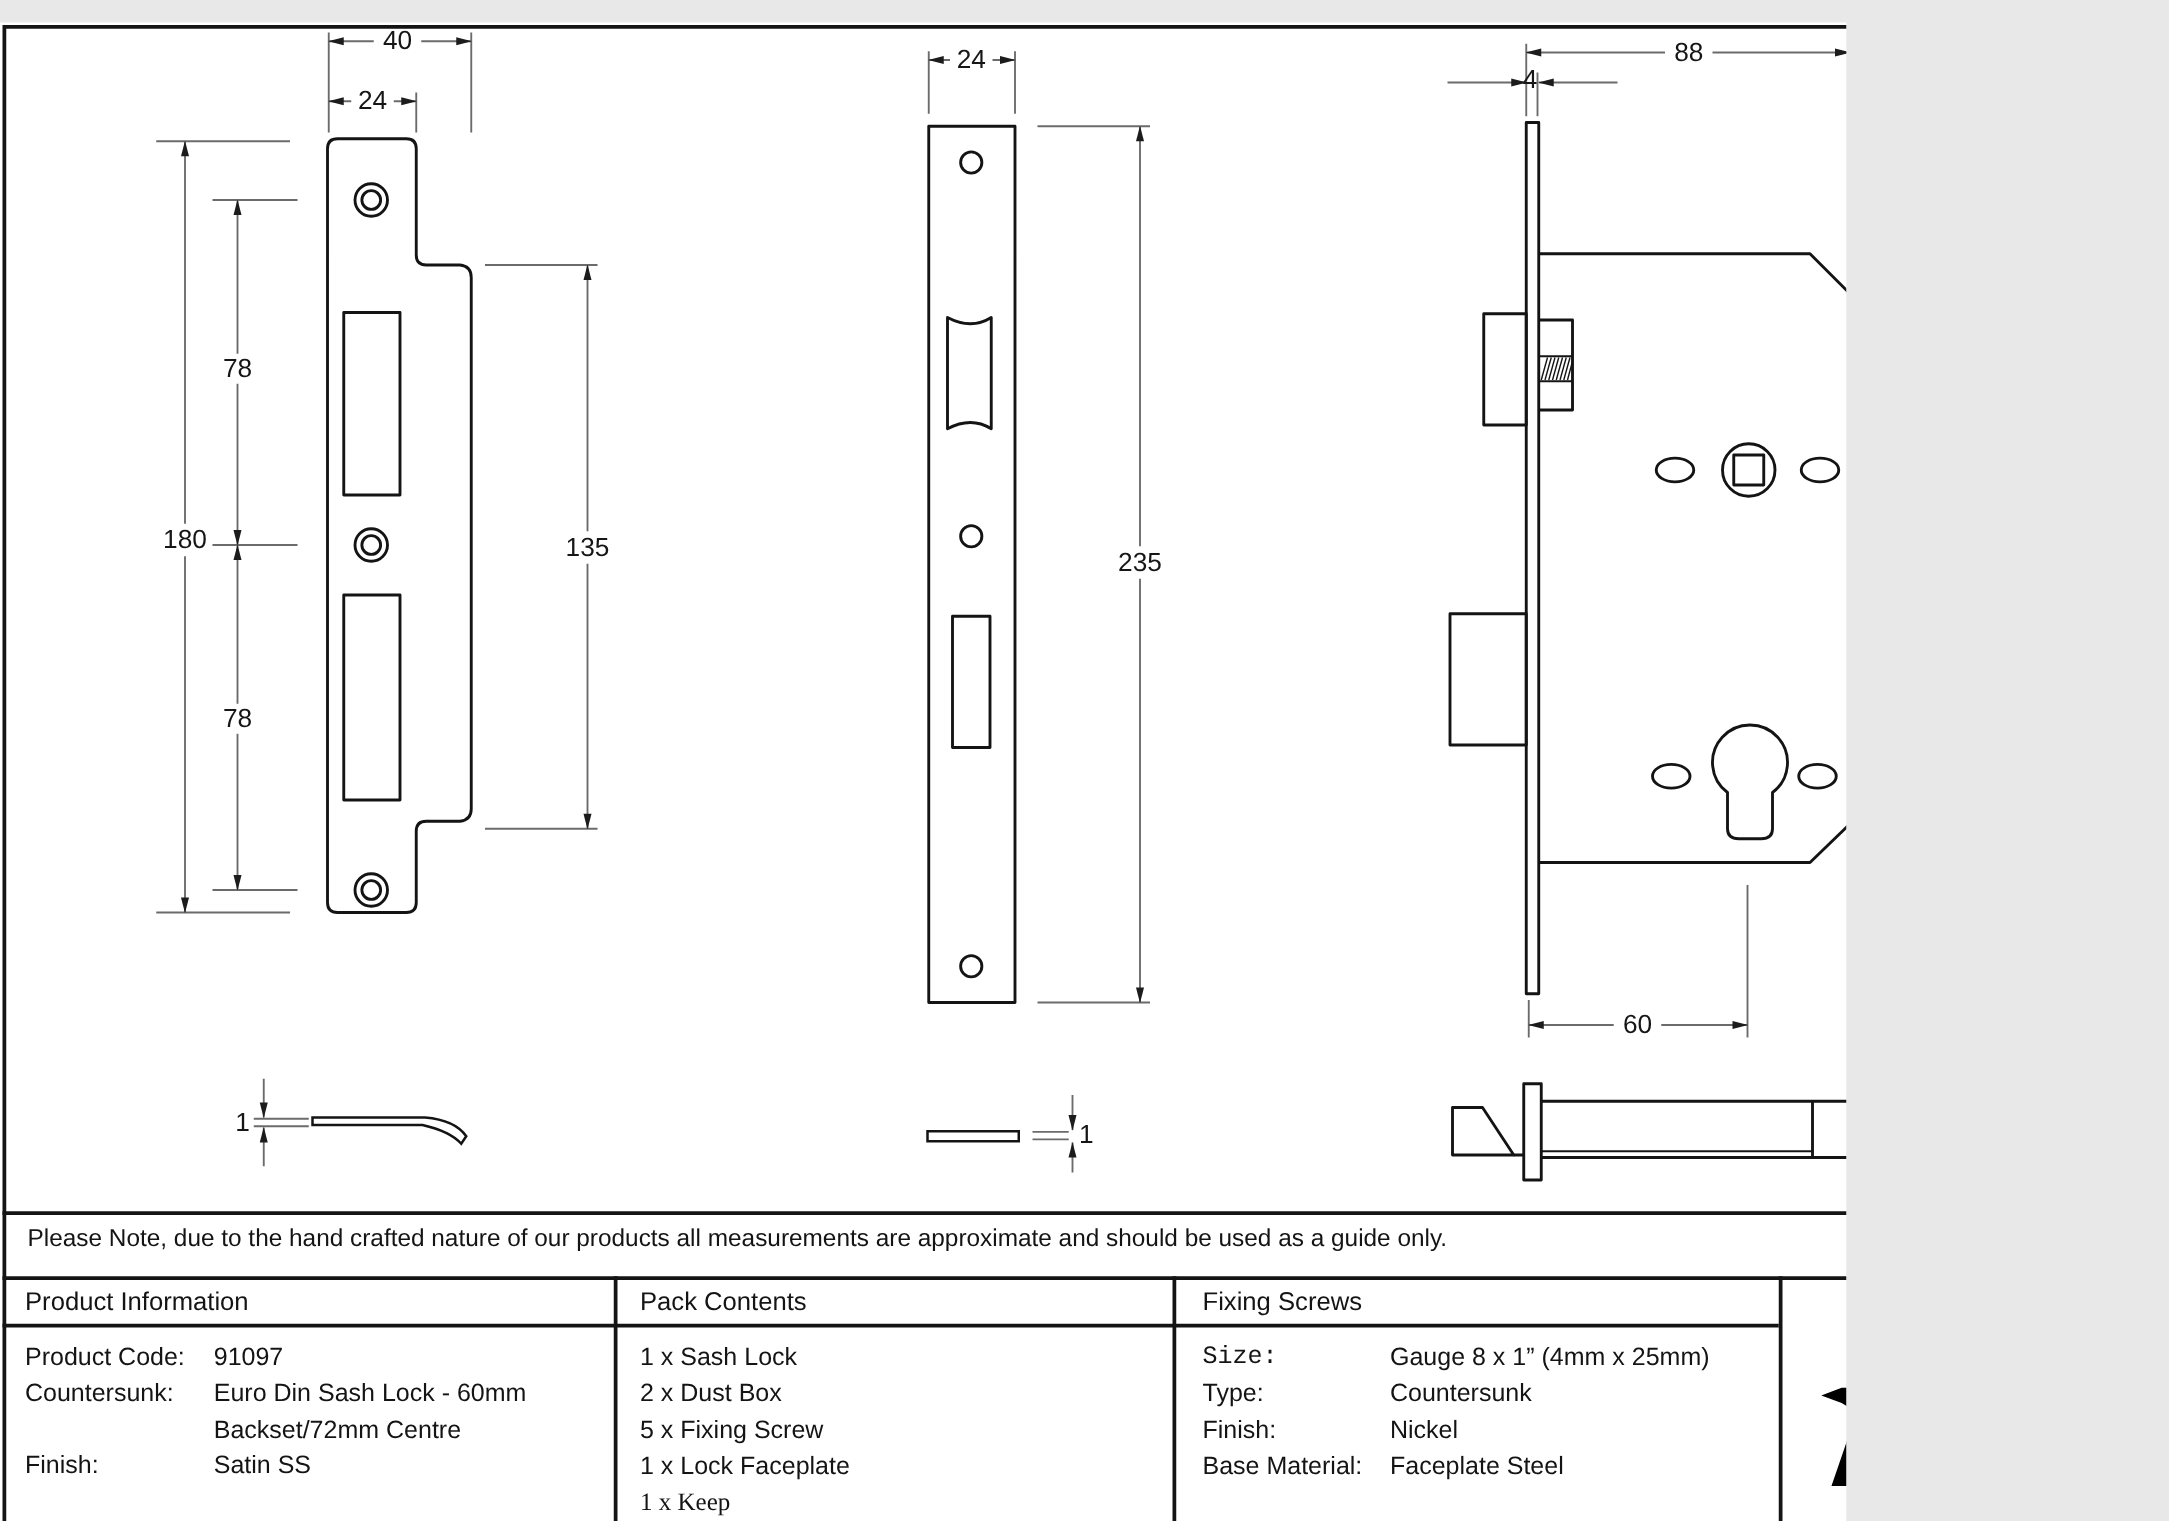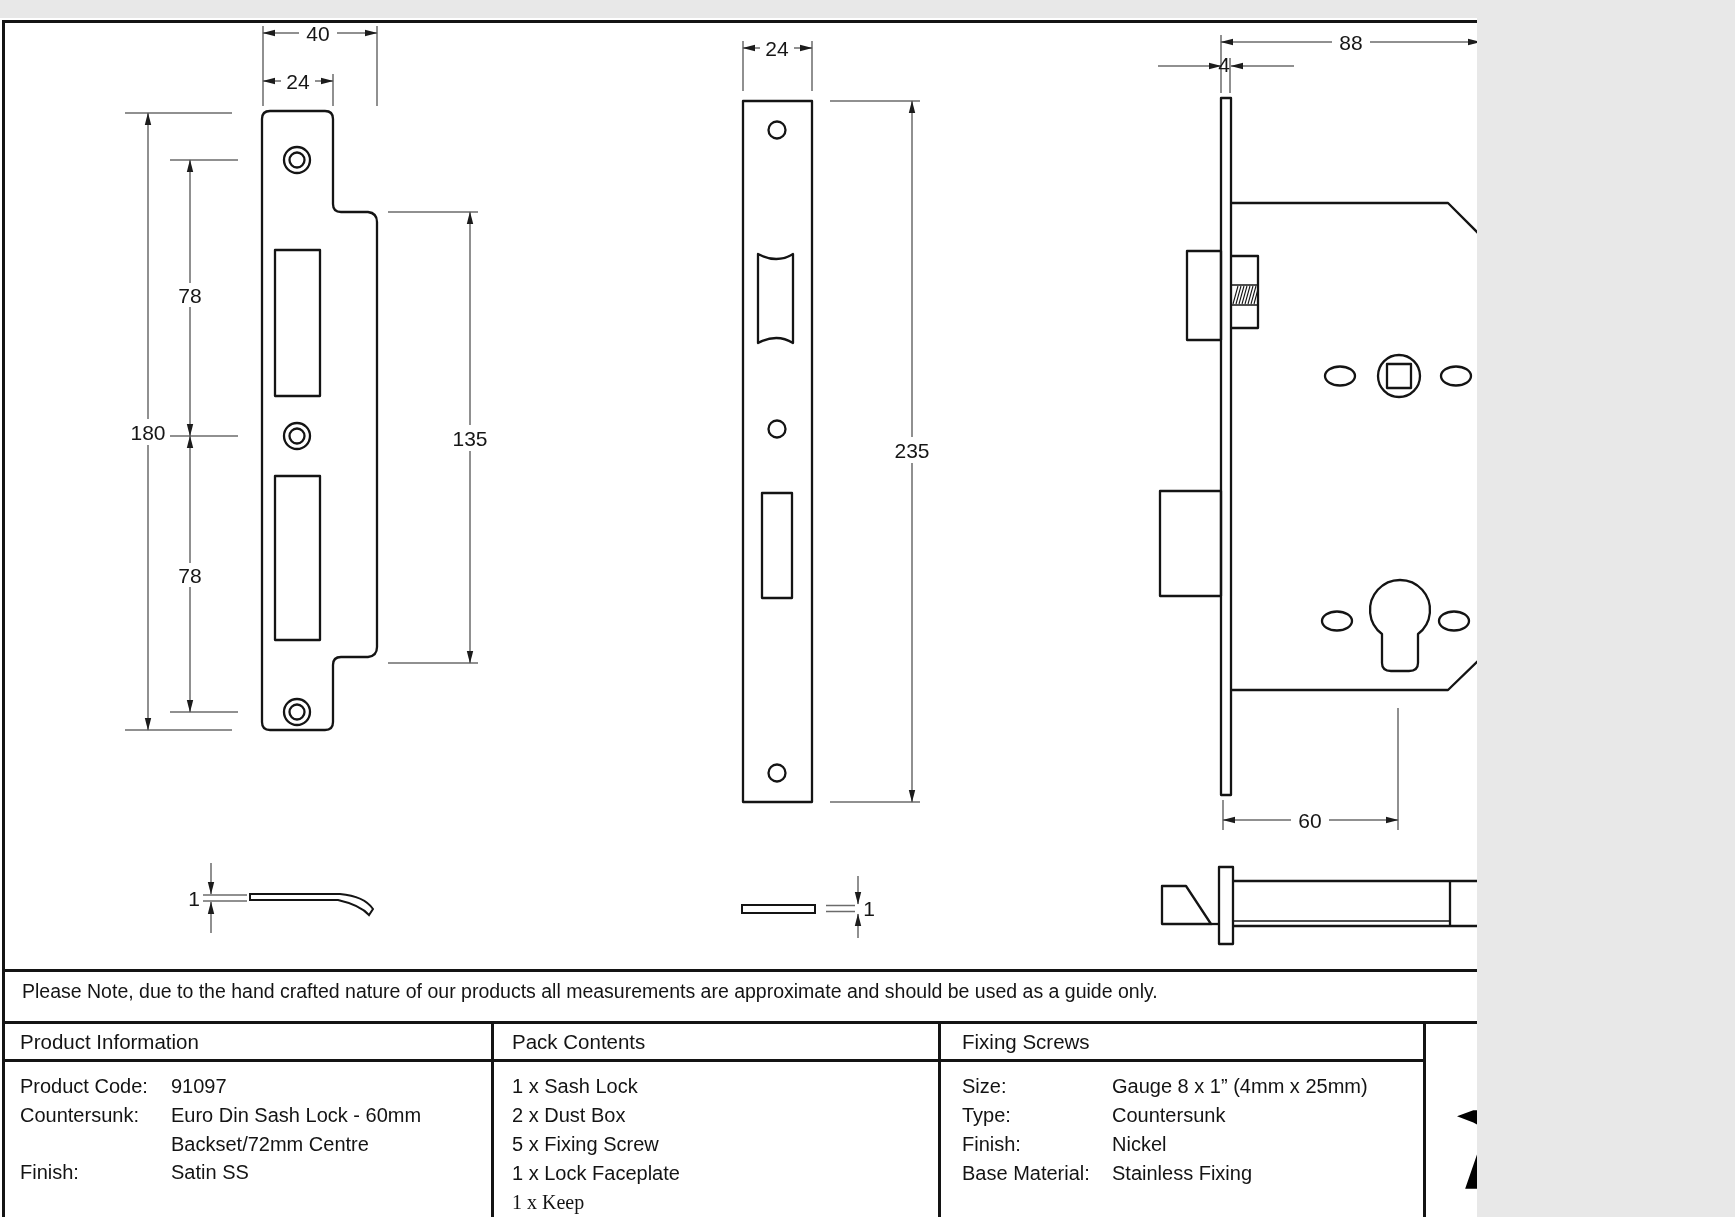--- a/index.html
+++ b/index.html
@@ -223,28 +223,28 @@
   <div class="txt" style="left:171px; top:1140px;">Satin SS</div>
 
   <div class="th" style="left:512px; top:1008px;">Pack Contents</div>
   <div class="txt" style="left:512px; top:1054px;">1 x Sash Lock</div>
   <div class="txt" style="left:512px; top:1083px;">2 x Dust Box</div>
   <div class="txt" style="left:512px; top:1112px;">5 x Fixing Screw</div>
   <div class="txt" style="left:512px; top:1141px;">1 x Lock Faceplate</div>
   <div class="txt" style="left:512px; top:1170px;font-family:Liberation Serif, serif;">1 x Keep</div>
 
   <div class="th" style="left:962px; top:1008px;">Fixing Screws</div>
-  <div class="txt" style="left:962px;  top:1054px;">Size:</div>
+  <div class="txt" style="left:962px;  top:1054px;font-family:Liberation Mono, monospace;">Size:</div>
   <div class="txt" style="left:1112px; top:1054px;">Gauge 8 x 1” (4mm x 25mm)</div>
   <div class="txt" style="left:962px;  top:1083px;">Type:</div>
   <div class="txt" style="left:1112px; top:1083px;">Countersunk</div>
   <div class="txt" style="left:962px;  top:1112px;">Finish:</div>
   <div class="txt" style="left:1112px; top:1112px;text-align:right;">Nickel</div>
   <div class="txt" style="left:962px;  top:1141px;">Base Material:</div>
-  <div class="txt" style="left:1112px; top:1141px;">Stainless Fixing</div>
+  <div class="txt" style="left:1112px; top:1141px;">Faceplate Steel</div>
 
   <div class="logo-cell">
     <svg class="anvil-svg" width="102" height="84" viewBox="0 0 100 80">
       <path fill="#000000" d="M0,7 L16,1 L98,1 L98,11 L70,20 L86,78 L60,78 L52,46 L44,46 L34,78 L8,78 L28,20 L16,13 Z"></path>
     </svg>
     <div class="logo-fromthe"><span>From the</span><span class="logo-dia">◆</span></div>
     <div class="logo-nvil">nvil</div>
     <div class="logo-reg">®</div>
   </div>
 

